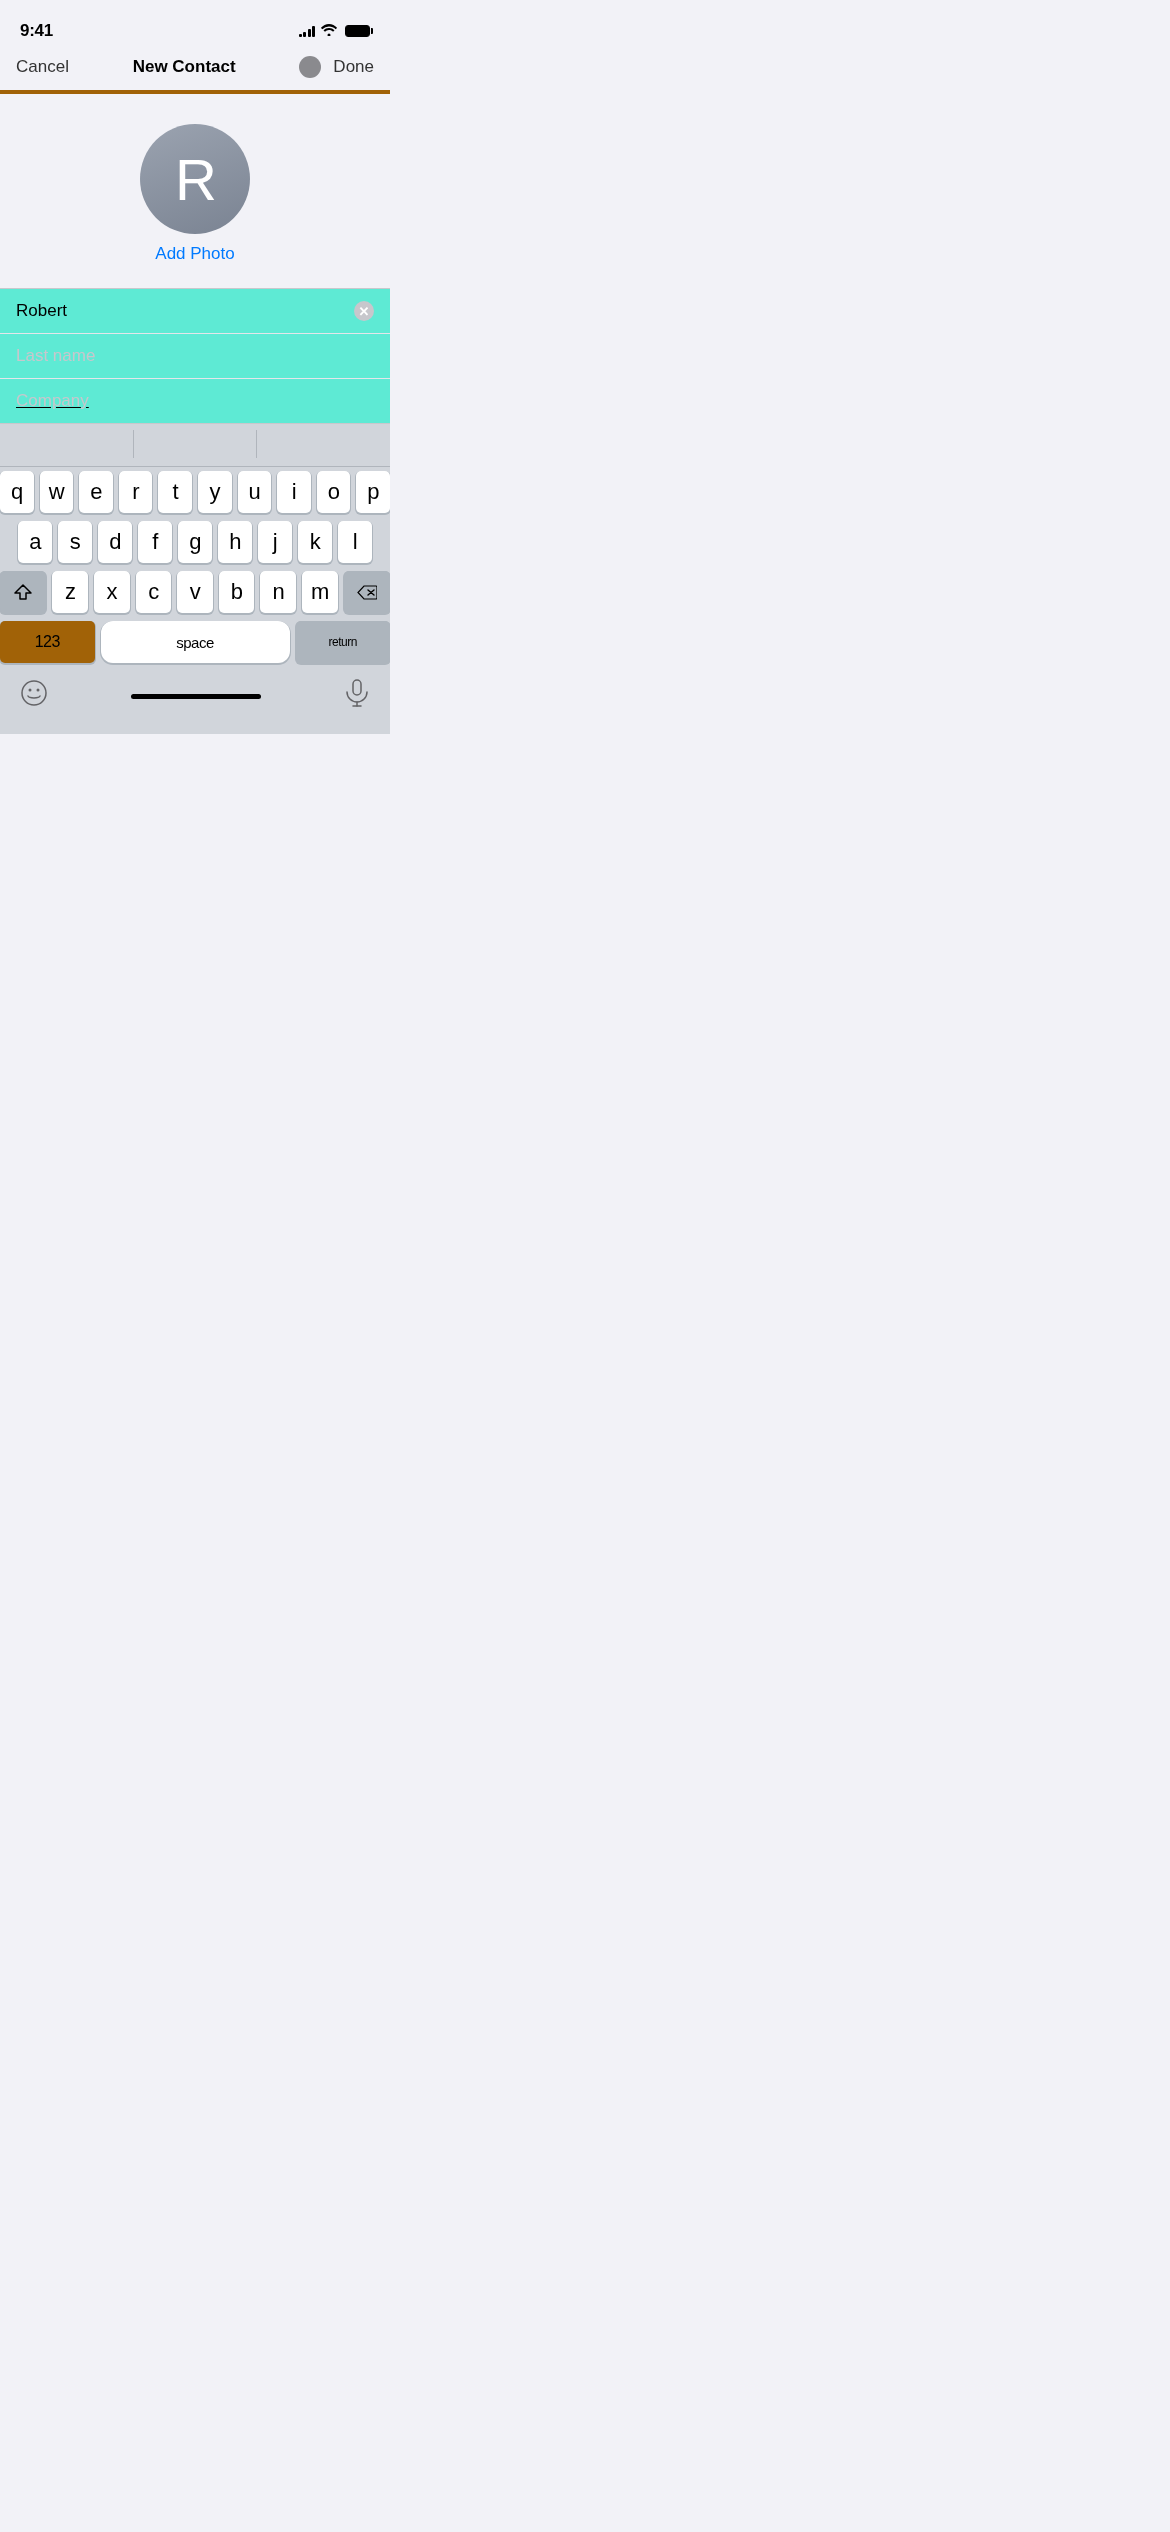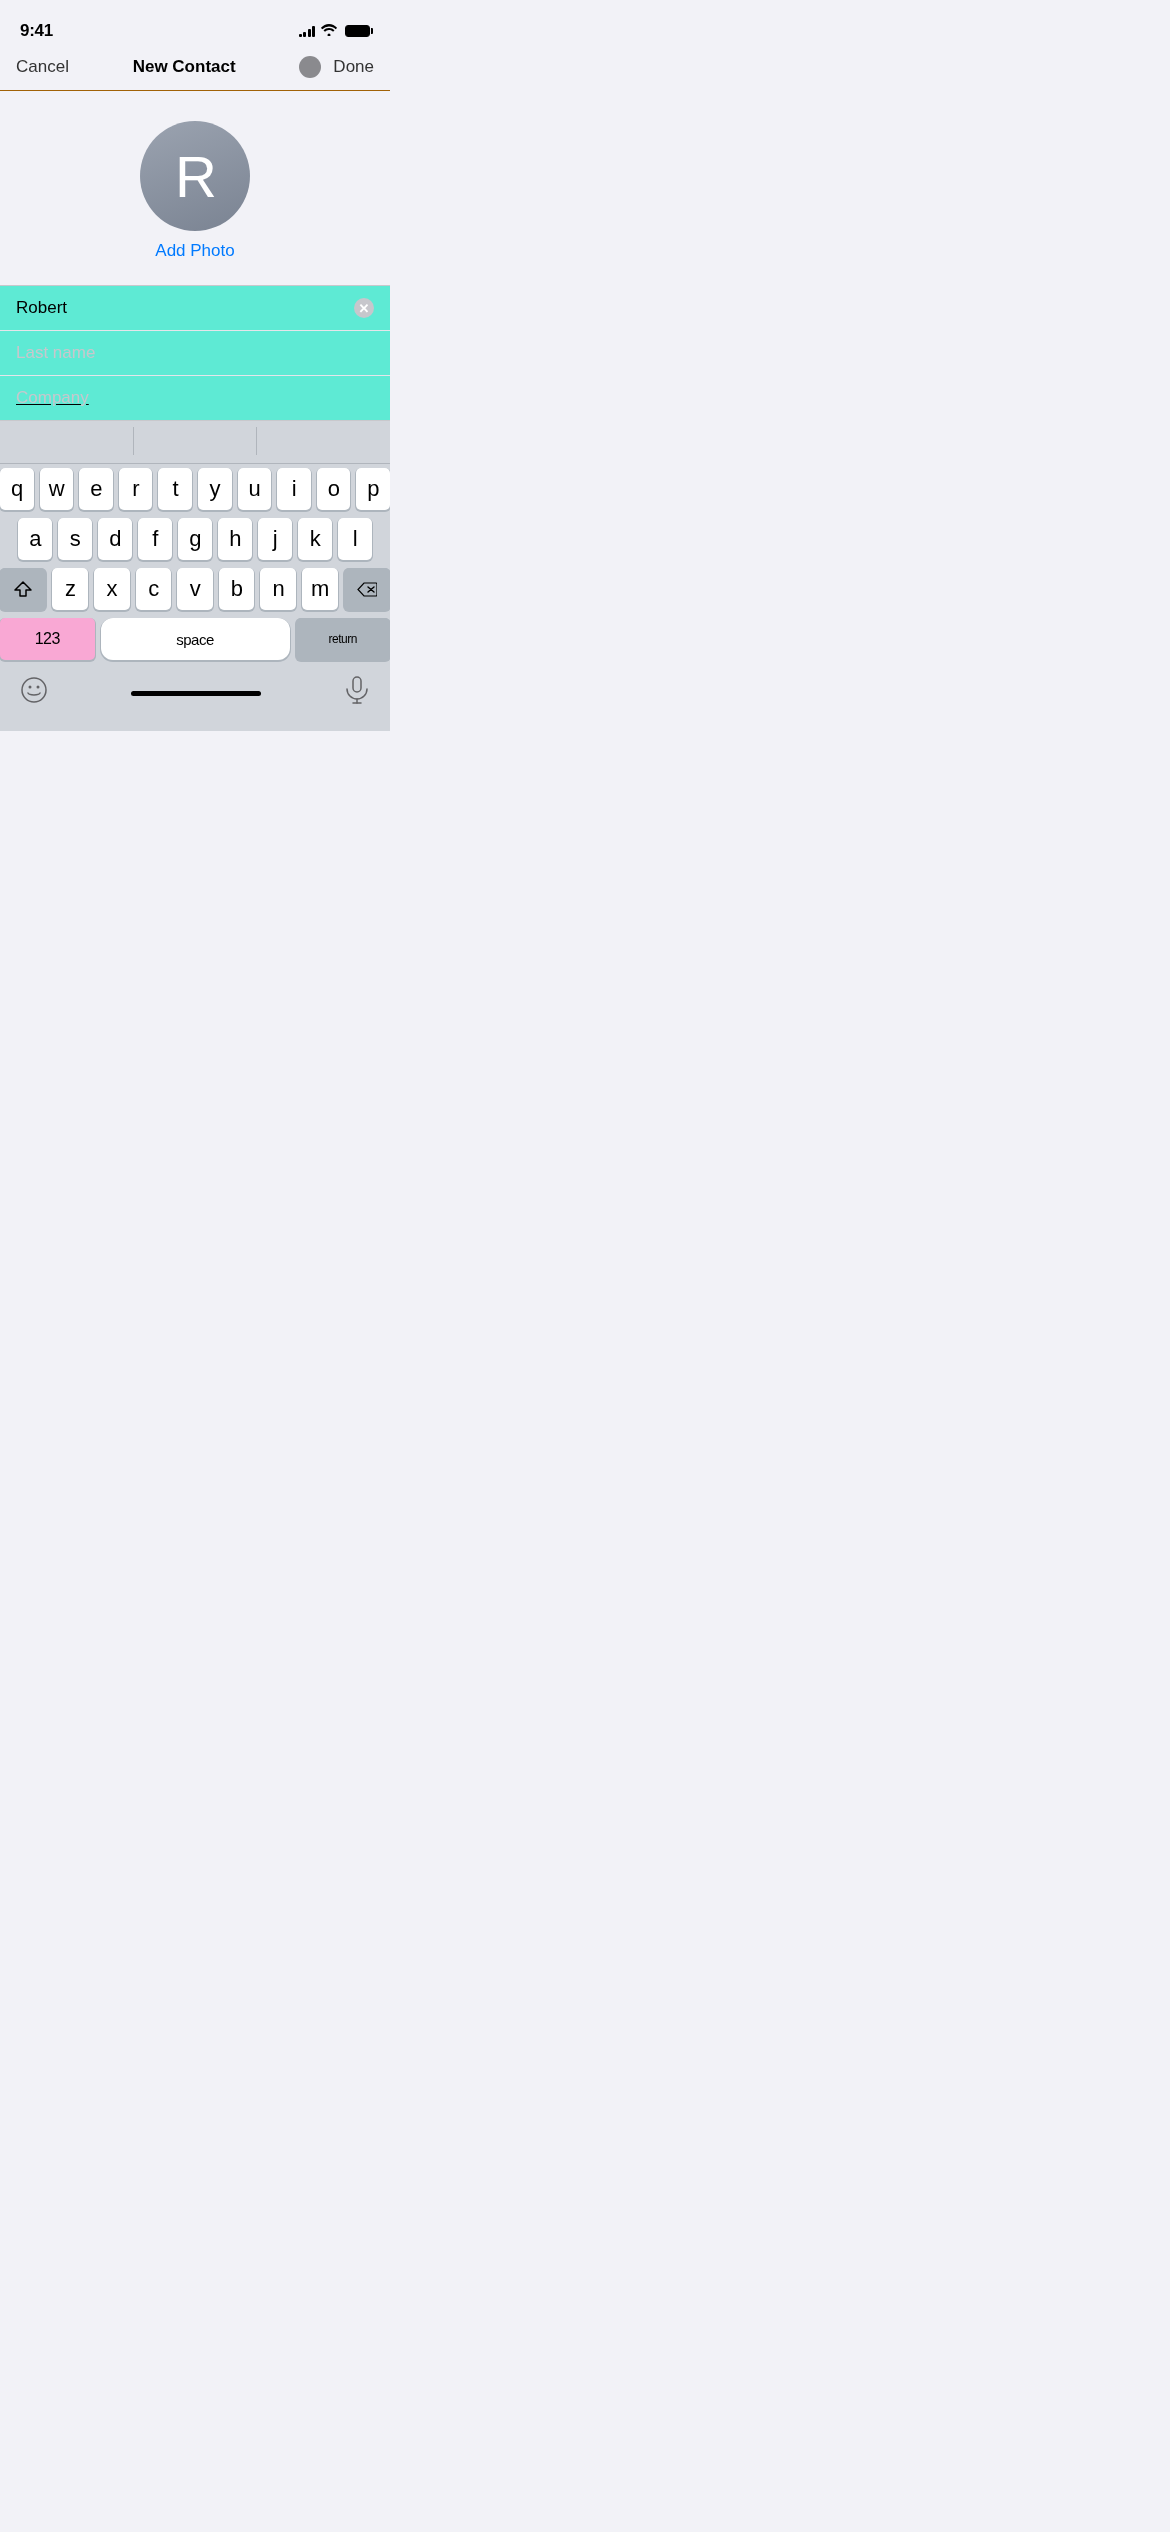--- a/index.html
+++ b/index.html
@@ -83,21 +83,21 @@
       border-radius: 1px;
     }
 
     
     .nav-bar {
       display: flex;
       justify-content: space-between;
       align-items: center;
       padding: 8px 16px 12px 16px;
       background: #f2f2f7;
-      border-bottom: 1px solid #a16207;
+      border-bottom: 4px solid #a16207;
     }
 
     .nav-cancel {
       font-size: 17px;
       color: #333;
       font-weight: 400;
       background: none;
       border: none;
       cursor: pointer;
     }
@@ -279,21 +279,21 @@
       font-size: 15px;
       font-weight: 400;
       border-radius: 12px;
     }
 
     .key-numbers {
       min-width: 80px;
       flex: 2;
       font-size: 16px;
       font-weight: 400;
-      background: #f9a8d4;
+      background: #a16207;
     }
 
     .key-return {
       min-width: 80px;
       flex: 2;
       font-size: 12px;
       font-weight: 400;
       background: #adb5bd;
     }
 

